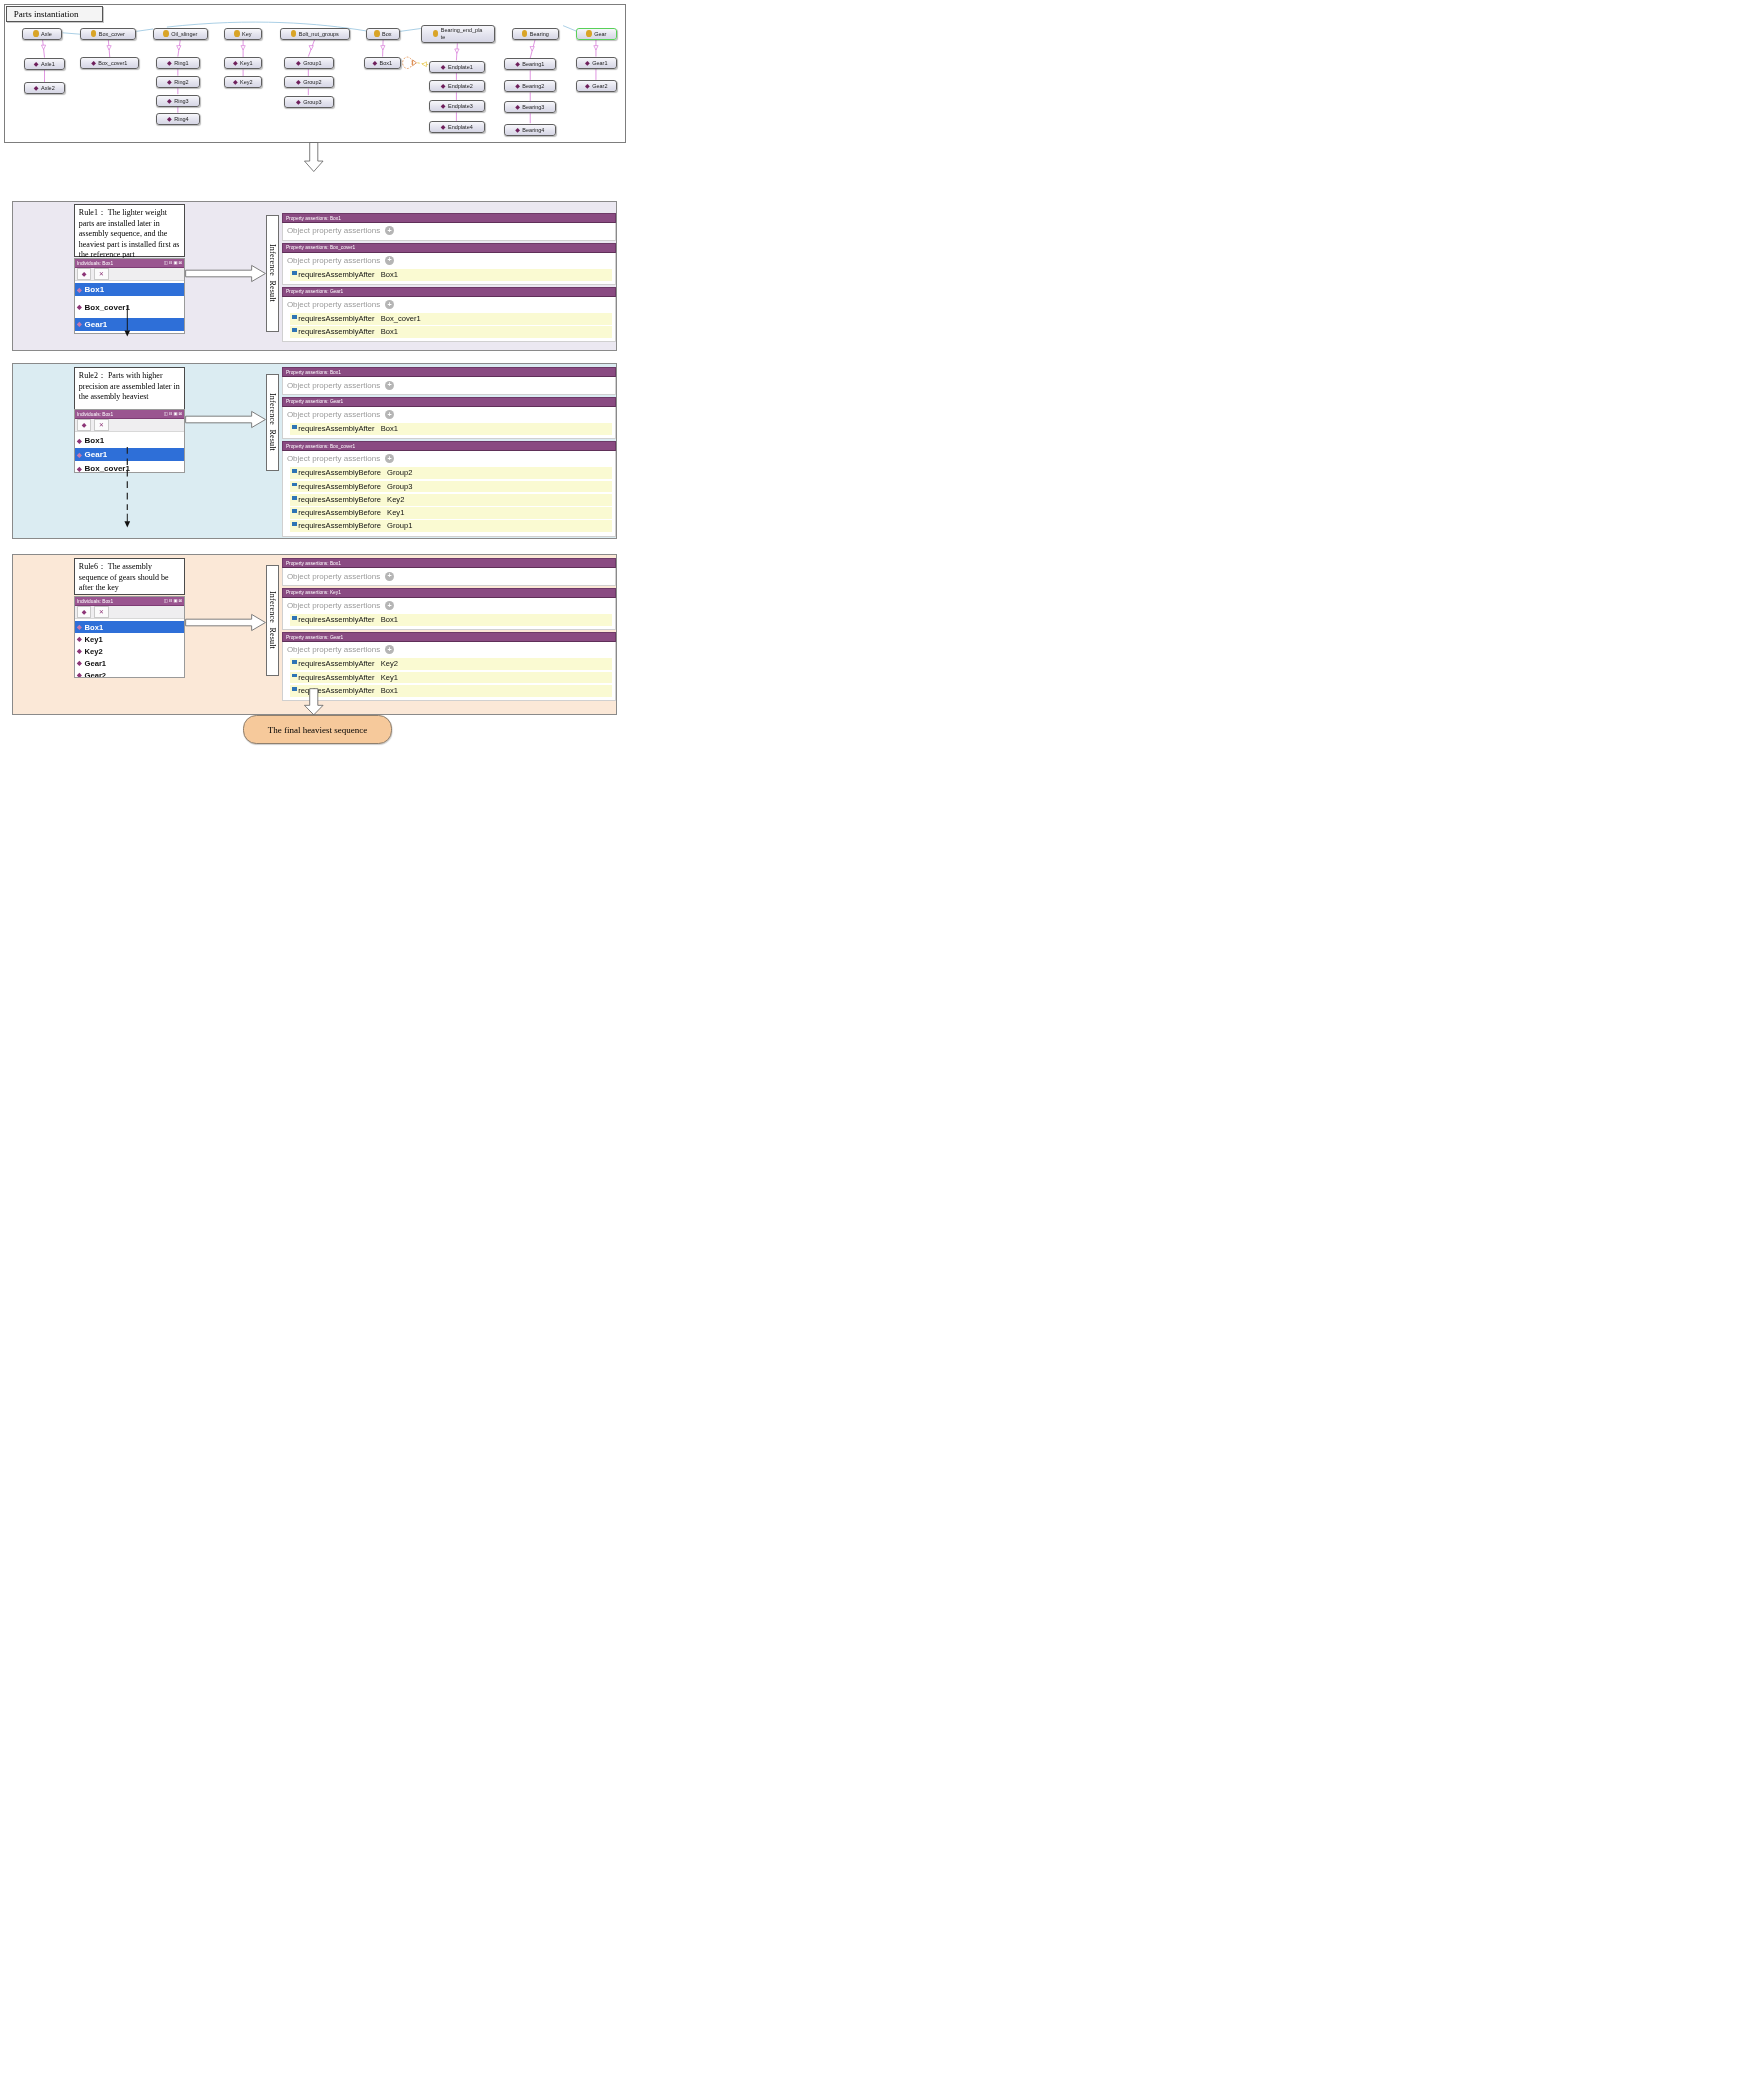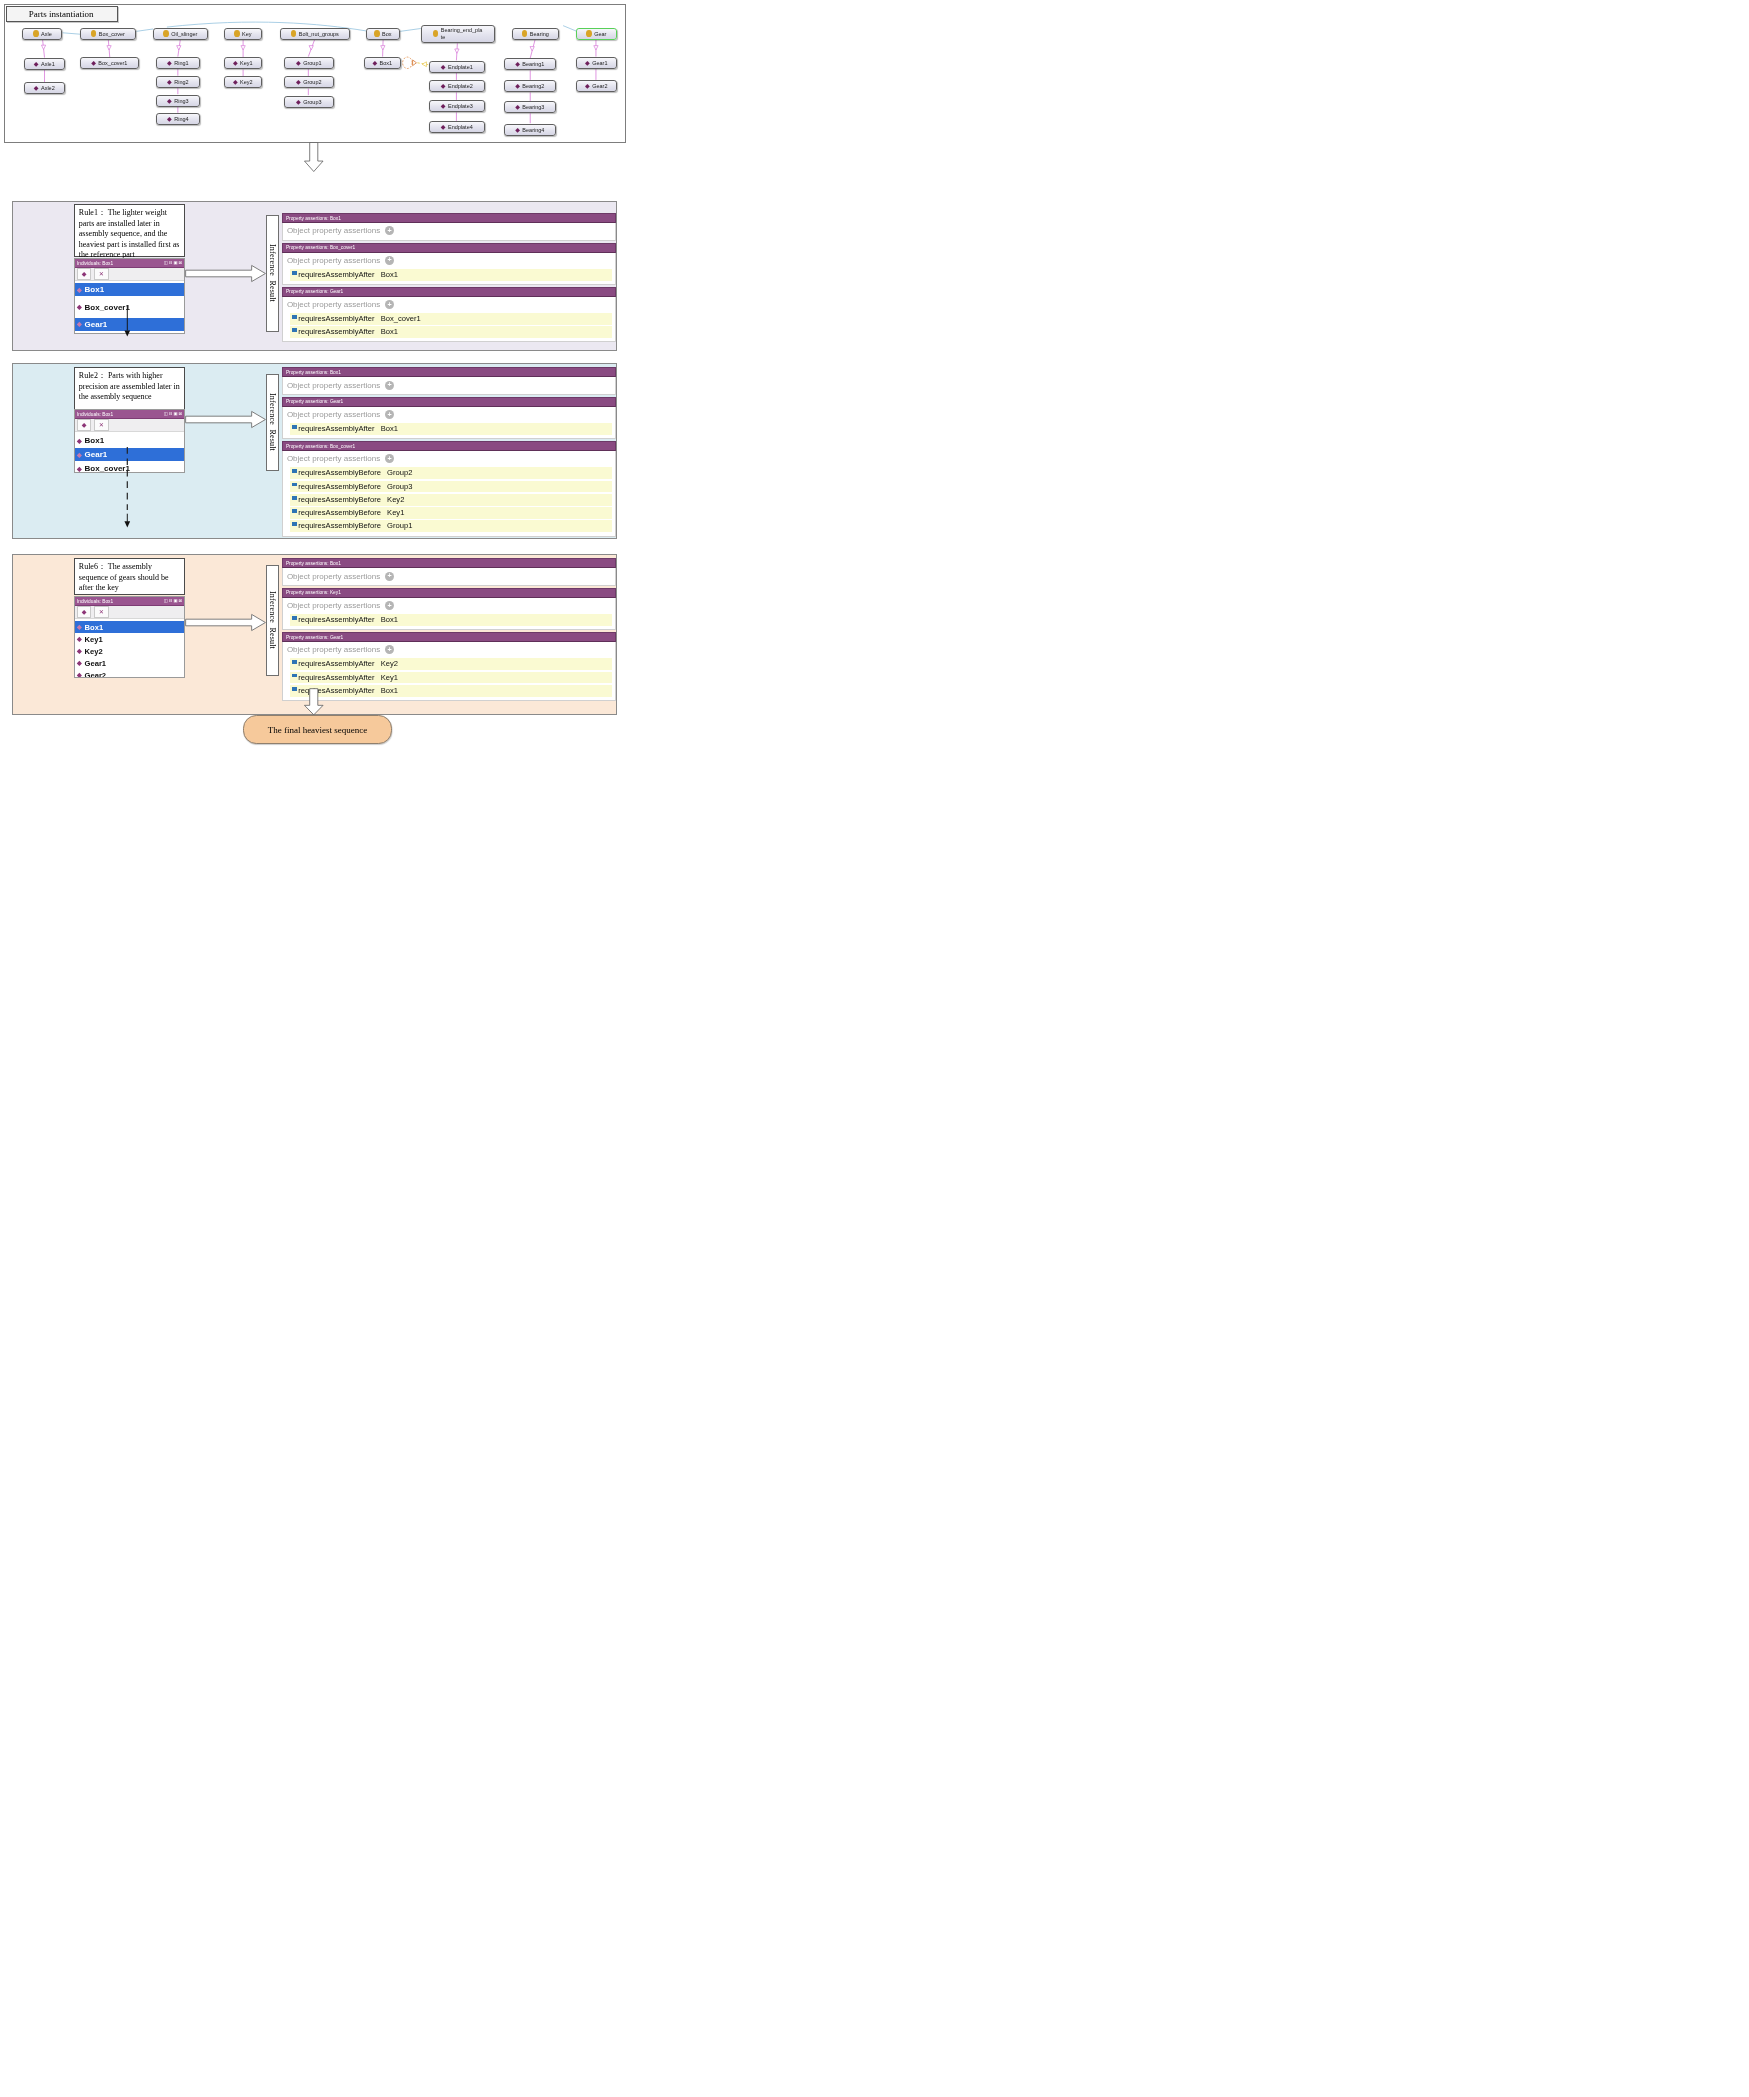--- a/index.html
+++ b/index.html
@@ -4,21 +4,21 @@
 <style>
   html,body{margin:0;padding:0;background:#fff;}
   .page{position:relative;width:629px;height:754px;background:#fff;
         font-family:"Liberation Sans",sans-serif;overflow:hidden;}
 
   
   .top-panel{position:absolute;left:3.8px;top:3.8px;width:620px;height:137px;
              border:1px solid #7d7d7d;background:#fff;}
   .title-box{position:absolute;left:1px;top:1px;width:88px;height:14px;
              background:#f4f4f4;border:0.5px solid #555;box-shadow:1px 1px 0 #c9c9c9;
-             display:flex;align-items:center;padding-left:22px;
+             display:flex;align-items:center;padding-left:7px;
              font:9px "Liberation Serif",serif;color:#000;}
   .tree-svg{position:absolute;left:0;top:0;}
   .node{position:absolute;height:12px;border:0.7px solid #5f5f5f;border-radius:2.9px;
         background:linear-gradient(#f7f7fb 0%,#e3e3ee 55%,#d6d6e5 100%);
         box-shadow:0.7px 1px 1px rgba(60,60,60,.35);
         display:flex;align-items:center;justify-content:center;gap:2.4px;
         font-size:5.5px;color:#1c1c1c;box-sizing:border-box;}
   .node .nlabel{white-space:nowrap;}
   .node.wrap{height:18px;}
   .node.wrap .nlabel{white-space:normal;width:42px;word-break:break-all;line-height:1.2;}
@@ -365,21 +365,21 @@
       </div>
     </div>
   </section>
 
   <svg class="abs" style="left:123px;top:306px;" width="8.6" height="31" viewBox="0 0 18 66">
     <line x1="9" y1="0" x2="9" y2="52" stroke="#111" stroke-width="2"></line>
     <polygon points="3,52 15,52 9,65" fill="#111"></polygon>
   </svg>
 
   <section class="rule-panel r2" id="rule2">
-    <div class="rule-text" style="top:3.3px;height:44px;">Rule2： Parts with higher precision are assembled later in the assembly sequence</div>
+    <div class="rule-text" style="top:3.3px;height:44px;">Rule2： Parts with higher precision are assembled later in the assembly heaviest</div>
     <div class="individuals" style="top:45px;height:64px;">
       <div class="ind-header">
         <span>Individuals: Box1</span>
         <span class="win-icons">
           <span>◫</span>
             <span>⊟</span>
             <span>▣</span>
             <span>⊠</span>
         </span>
       </div>

